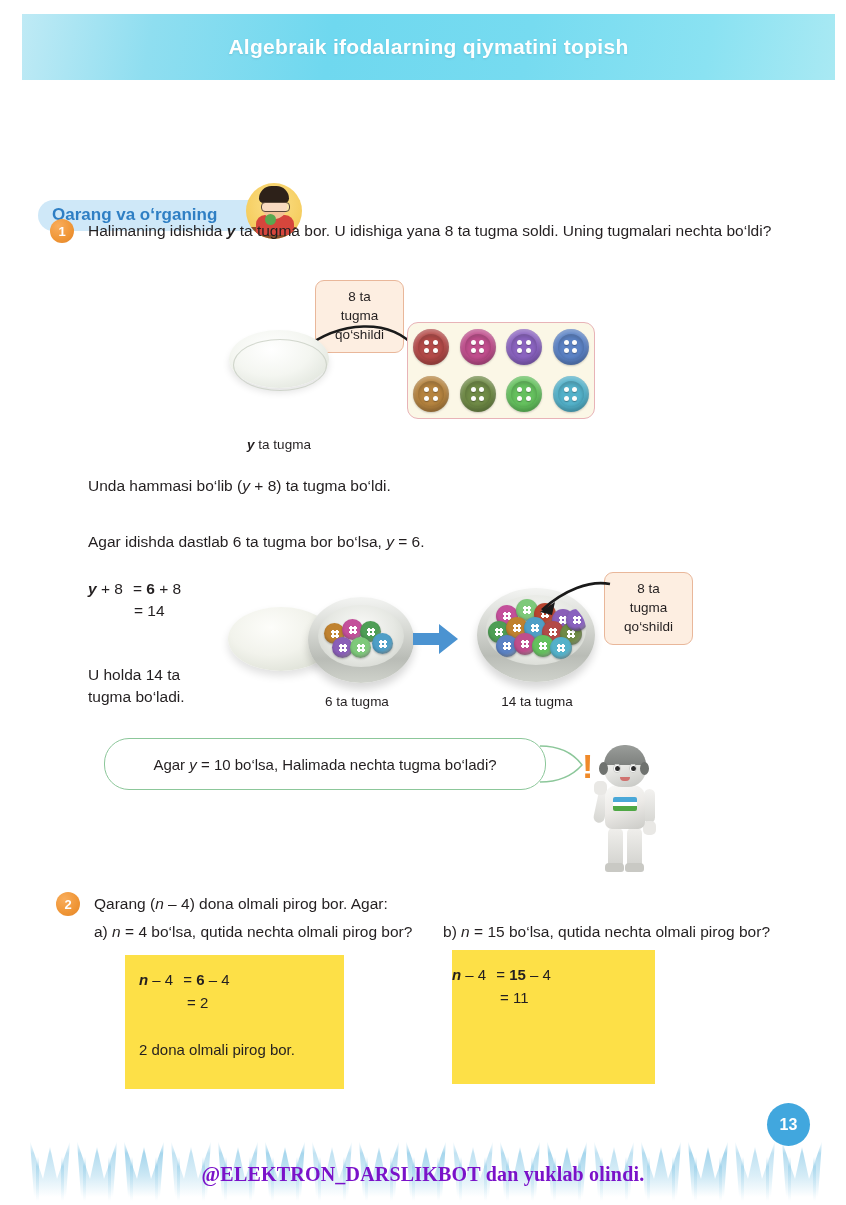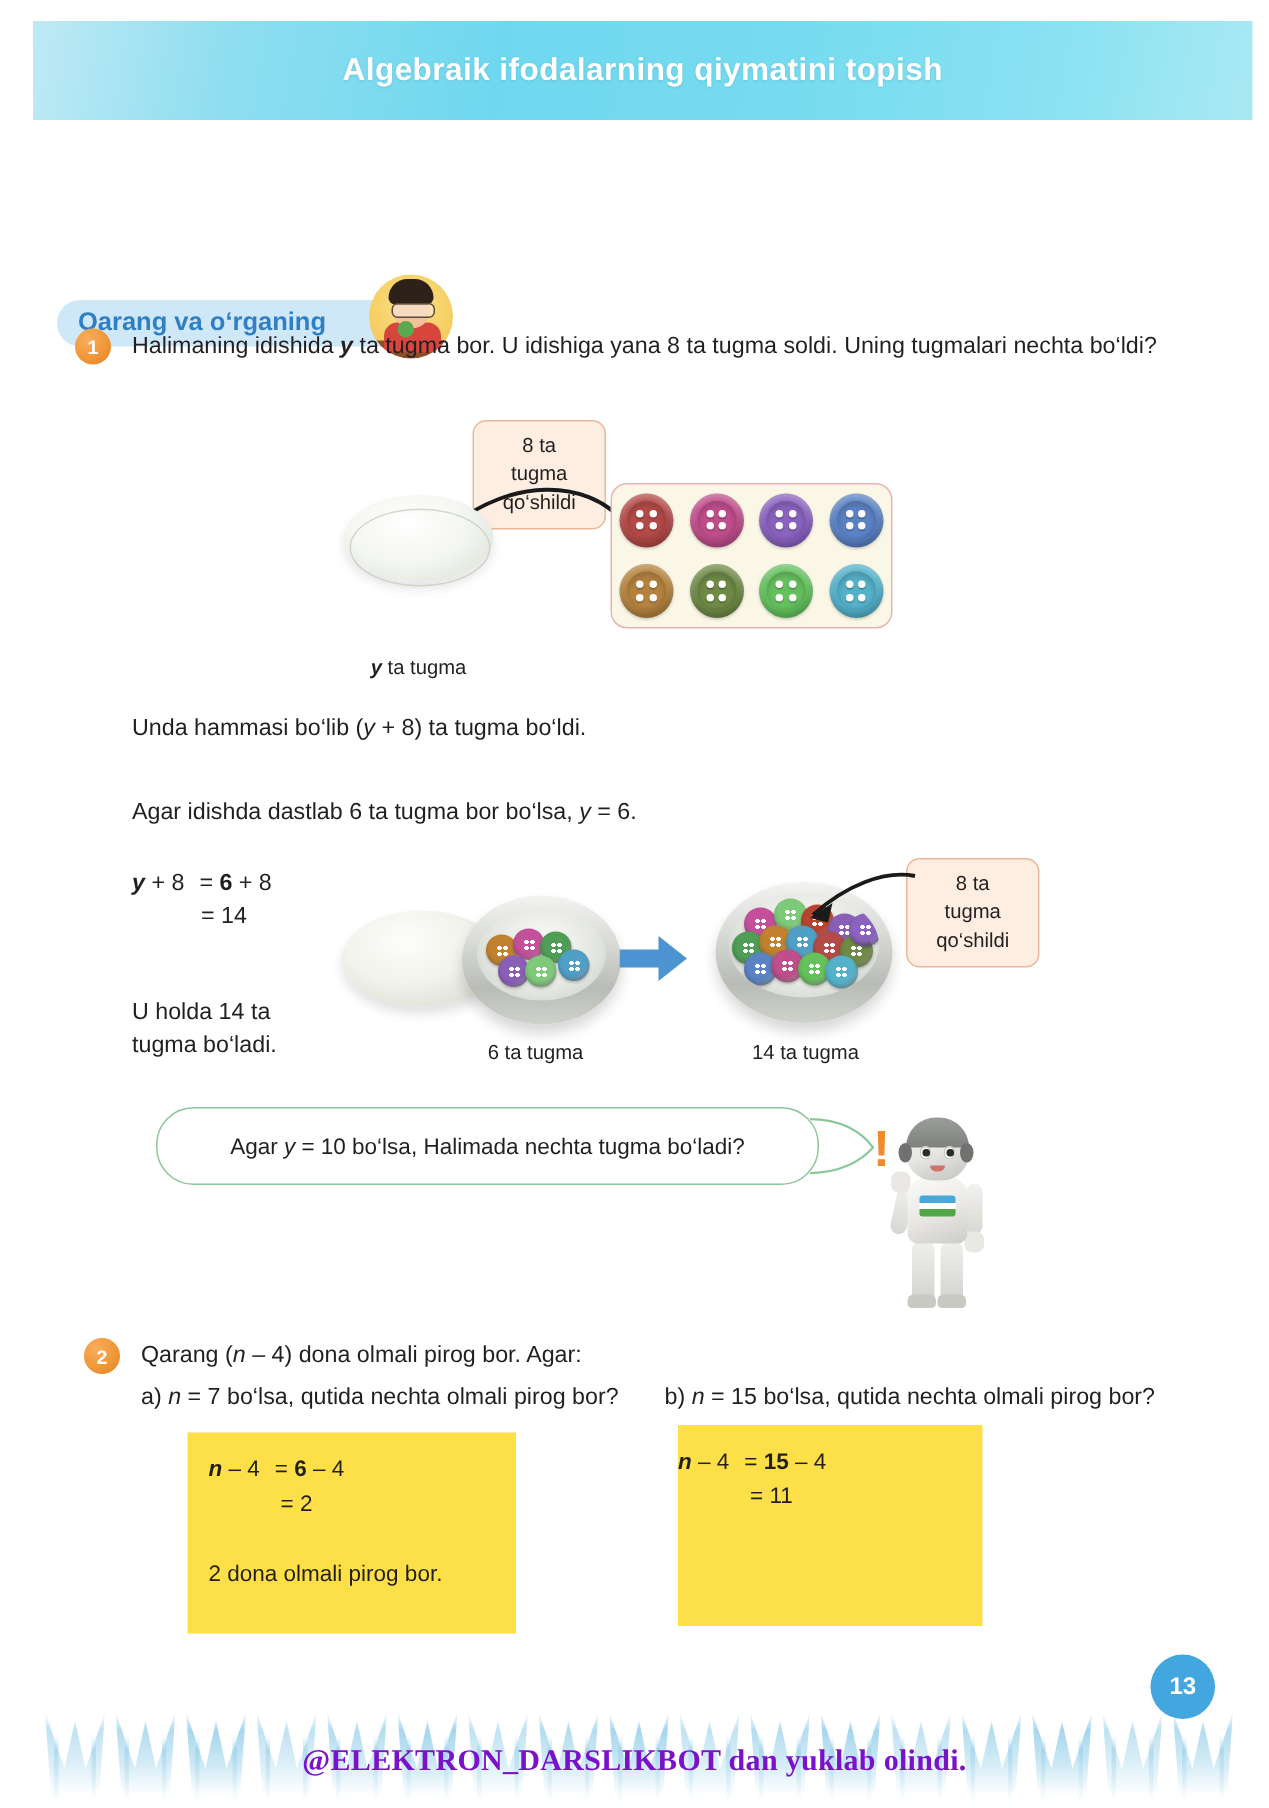--- a/index.html
+++ b/index.html
@@ -623,21 +623,21 @@
   <div class="mouth"></div>
 </div>
 
 <div class="task" style="left:56px; top:892px; width:780px;">
   <div class="task-num">2</div>
   <div class="task-body">
     <div>
       <span>Qarang (</span><span class="it">n</span><span> – 4) dona olmali pirog bor. Agar:</span>
     </div>
     <div style="margin-top:4px;">
-      <span><span>a) </span><span class="it">n</span><span> = 7 bo‘lsa, qutida nechta olmali pirog bor?</span></span>
+      <span><span>a) </span><span class="it">n</span><span> = 4 bo‘lsa, qutida nechta olmali pirog bor?</span></span>
       <span style="display:inline-block; width:22px;"></span>
       <span><span>b) </span><span class="it">n</span><span> = 15 bo‘lsa, qutida nechta olmali pirog bor?</span></span>
     </div>
   </div>
 </div>
 
 <div class="ansbox" style="left:125px; top:955px; width:205px; height:120px; padding:14px 0 0 14px;">
   <div class="eqline">
     <span class="ibd">n</span><span> – 4</span><span style="display:inline-block; width:10px;"></span><span>= </span><span class="bd">6</span><span> – 4</span>
   </div>

